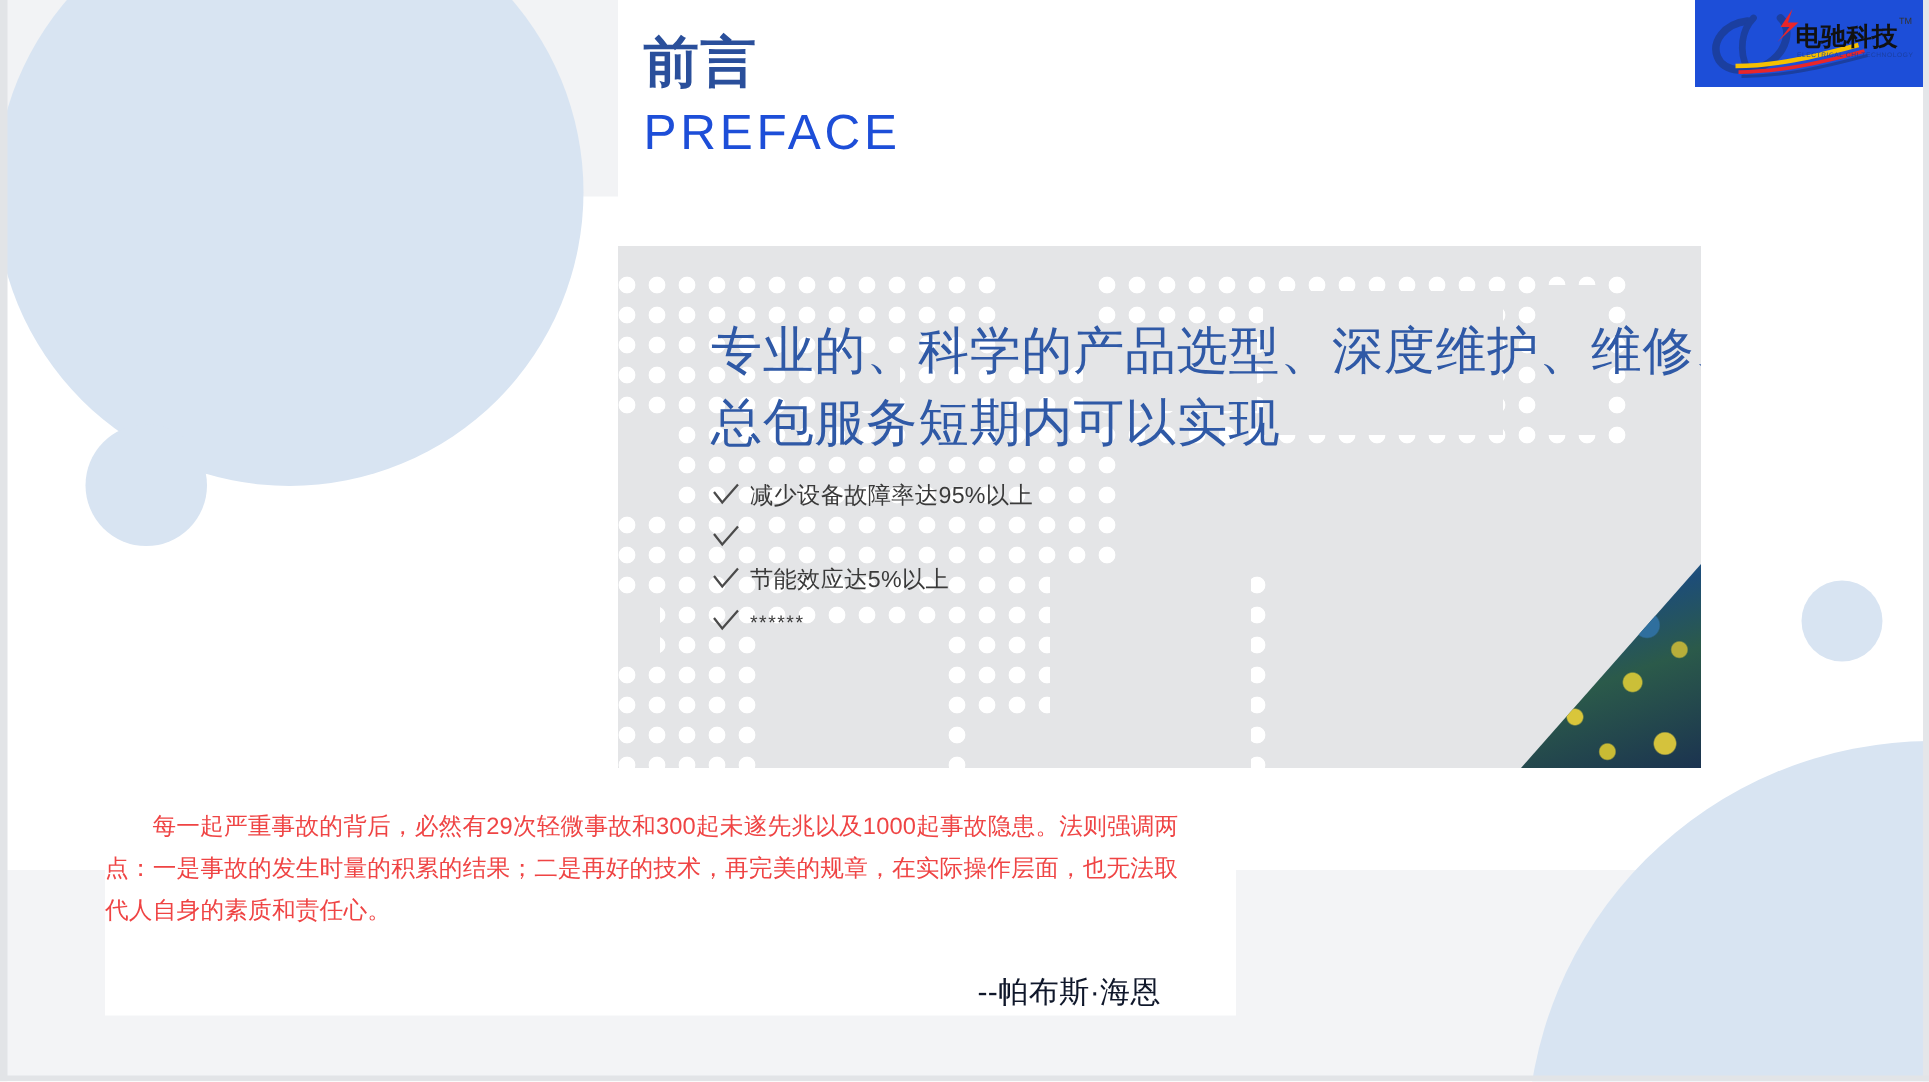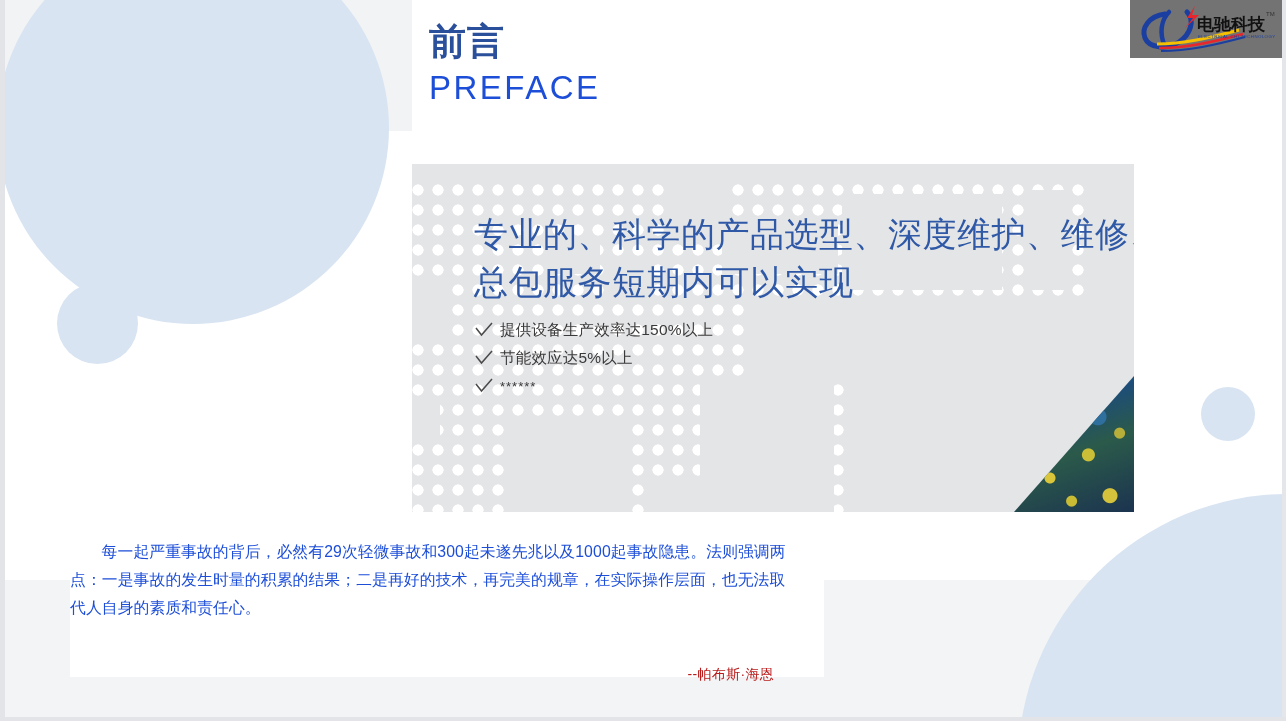--- a/index.html
+++ b/index.html
@@ -91,21 +91,21 @@
   }
 
   
   .logo-zone {
     position: absolute;
     right: 4px; top: 0;
     width: 152px; height: 58px;
     display: flex;
     align-items: center;
     justify-content: center;
-    background: #737373;
+    background: #1d4ed8;
   }
 
   
   .map-card {
     position: absolute;
     left: 412px; top: 164px;
     width: 722px; height: 348px;
     background: #e4e5e7;
     overflow: hidden;
   }
@@ -183,31 +183,31 @@
   
   .quote-card {
     position: absolute;
     left: 70px; top: 528px;
     width: 754px; height: 149px;
     background: #ffffff;
     padding: 10px 26px 0 0;
   }
   .quote-body {
     font-size: 15.8px;
-    color: #1d4ed8;
+    color: #ef4444;
     line-height: 1.78;
     letter-spacing: 0.1px;
     text-indent: 2em;
     padding-left: 0px;
   }
   .quote-attrib {
-    margin-top: 44px;
+    margin-top: 26px;
     text-align: right;
-    font-size: 14px;
-    color: #b91c1c;
+    font-size: 20px;
+    color: #0f172a;
     padding-right: 24px;
     letter-spacing: 0.3px;
   }
 </style>
 </head>
 <body>
 
 <div id="slide">
 
   <div class="bg-band-topleft"></div>
@@ -262,21 +262,28 @@
 
     <div class="card-heading">专业的、科学的产品选型、深度维护、维修、总包服务短期内可以实现</div>
 
     <ul class="card-list">
       <li>
         <span class="check-icon">
           <svg width="20" height="16" viewBox="0 0 20 16">
               <path d="M2 6 L7.5 13 L18 1" fill="none" stroke="#4a4a4a" stroke-width="1.5"></path>
             </svg>
         </span>
-        <span class="list-text">提供设备生产效率达150%以上</span>
+        <span class="list-text">减少设备故障率达95%以上</span>
+      </li>
+      <li>
+        <span class="check-icon">
+          <svg width="20" height="16" viewBox="0 0 20 16">
+              <path d="M2 6 L7.5 13 L18 1" fill="none" stroke="#4a4a4a" stroke-width="1.5"></path>
+            </svg>
+        </span>
       </li>
       <li>
         <span class="check-icon">
           <svg width="20" height="16" viewBox="0 0 20 16">
               <path d="M2 6 L7.5 13 L18 1" fill="none" stroke="#4a4a4a" stroke-width="1.5"></path>
             </svg>
         </span>
         <span class="list-text">节能效应达5%以上</span>
       </li>
       <li>

